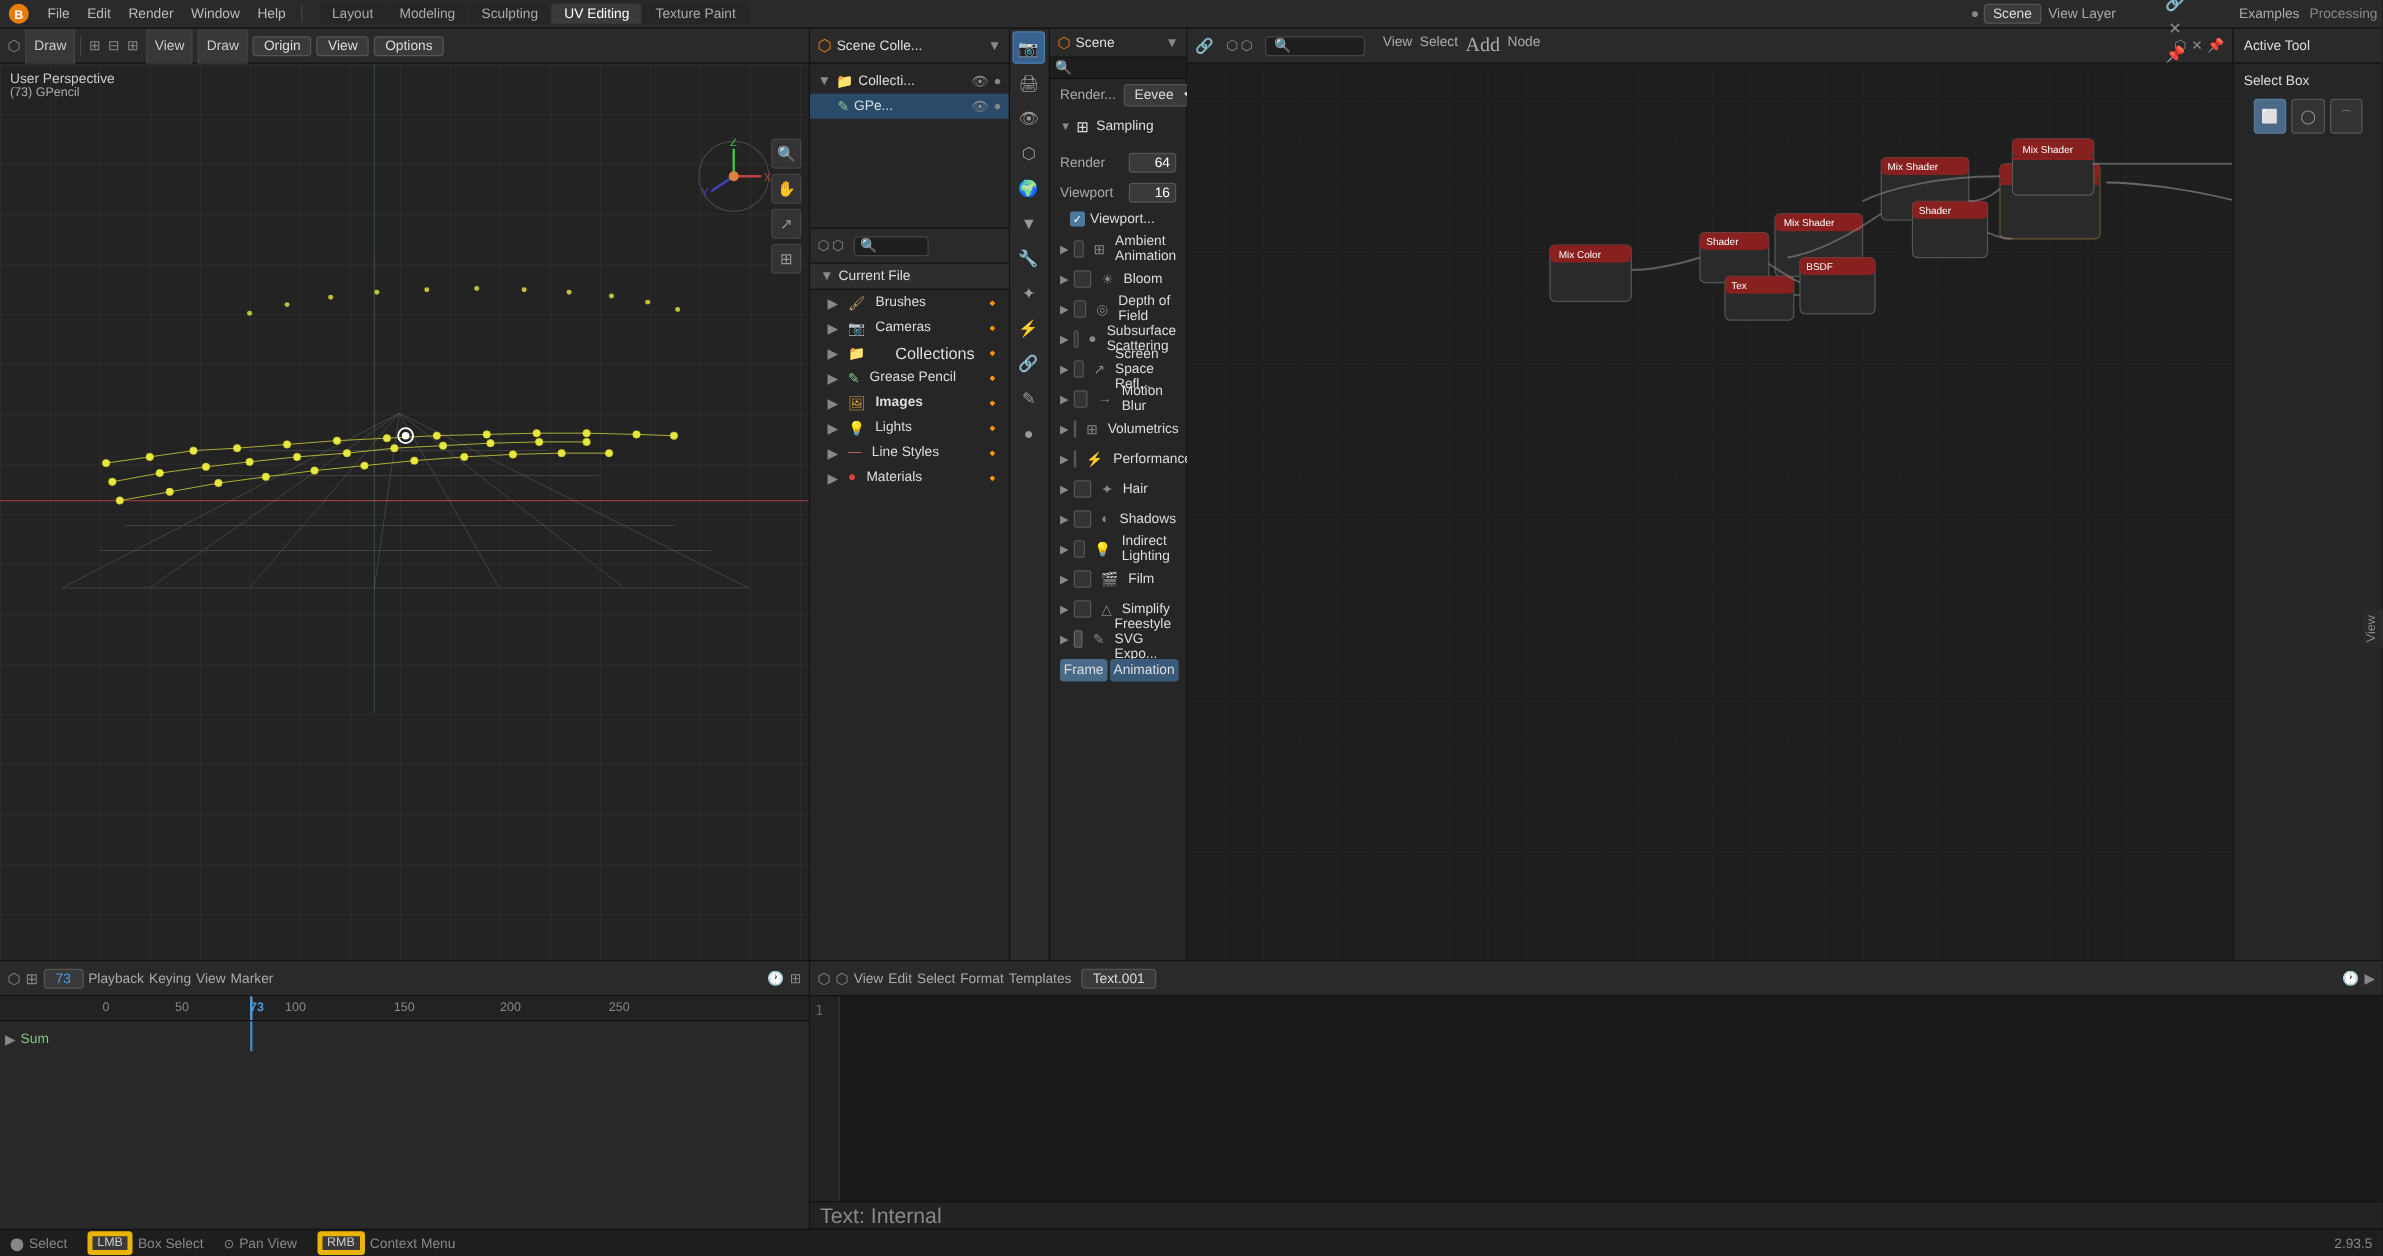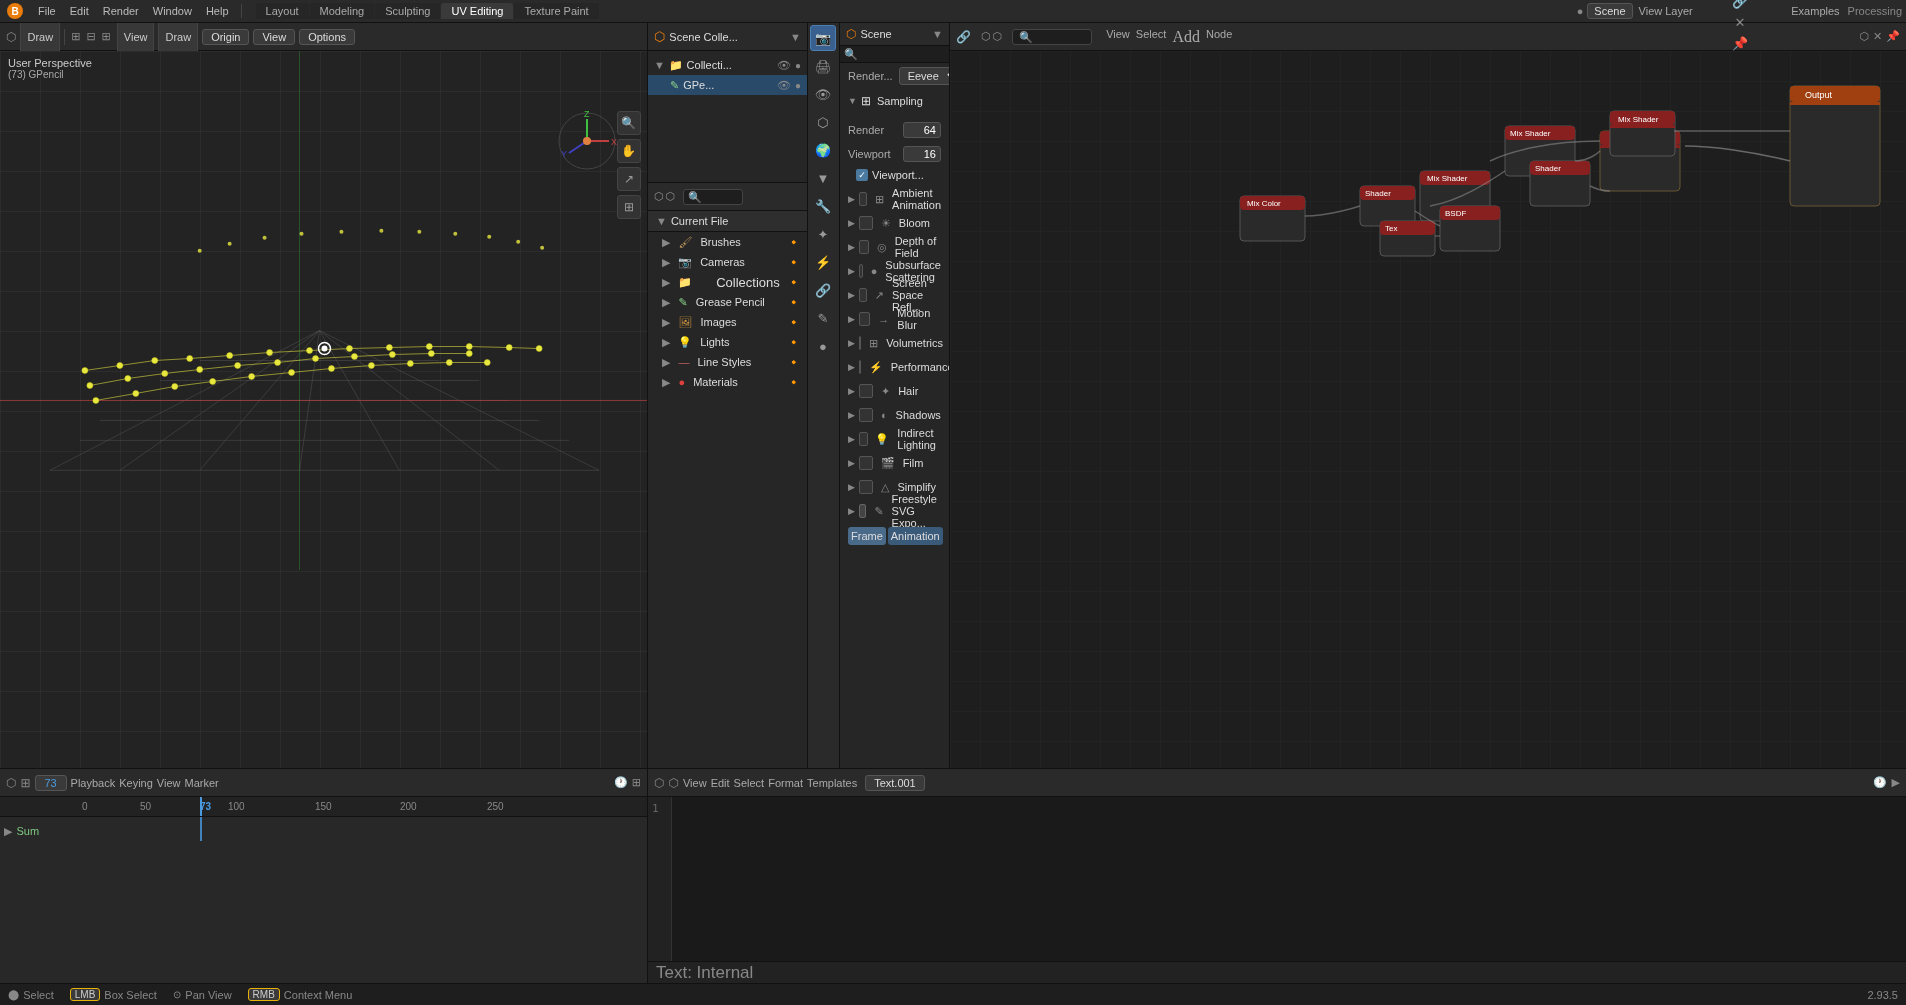--- a/index.html
+++ b/index.html
@@ -419,21 +419,21 @@
       color: #888;
       font-size: 11px;
     }
     .status-item {
       display: flex;
       align-items: center;
       gap: 4px;
     }
     .status-key {
       background: #3a3a3a;
-      border: 1px solid #eab308;
+      border: 4px solid #eab308;
       border-radius: 3px;
       padding: 0 4px;
       color: #ccc;
       font-size: 10px;
     }
 
     
     .node-editor-full {
       display: flex;
       flex-direction: column;
@@ -721,21 +721,21 @@
           </div>
           <div class="outliner-item">
             <span style="margin-left:8px;color:#888;">▶</span>
             <span style="color:#88cc88;font-size:11px;margin-left:4px;">✎</span>
             <span style="color:#ddd;font-size:11px;flex:1;margin-left:4px;">Grease Pencil</span>
             <span style="color:#88cc88;font-size:11px;">🔸</span>
           </div>
           <div class="outliner-item">
             <span style="margin-left:8px;color:#888;">▶</span>
             <span style="color:#e0a040;font-size:11px;margin-left:4px;">🖼</span>
-            <span style="color:#ddd;font-size:11px;flex:1;margin-left:4px;">Images</span>
+            <span style="color:#ddd;font-size:11px;flex:1;margin-left:4px;font-weight:bold;">Images</span>
             <span style="color:#e0a040;font-size:11px;">🔸</span>
           </div>
           <div class="outliner-item">
             <span style="margin-left:8px;color:#888;">▶</span>
             <span style="color:#e0e040;font-size:11px;margin-left:4px;">💡</span>
             <span style="color:#ddd;font-size:11px;flex:1;margin-left:4px;">Lights</span>
             <span style="color:#e08030;font-size:11px;">🔸</span>
           </div>
           <div class="outliner-item">
             <span style="margin-left:8px;color:#888;">▶</span>
@@ -978,20 +978,33 @@
           <path d="M 540 110 C 560 100 600 90 650 90" stroke="#888" stroke-width="1.5" fill="none" opacity="0.6"></path>
           <path d="M 640 135 C 650 140 660 140 660 140" stroke="#888" stroke-width="1.5" fill="none" opacity="0.6"></path>
           <path d="M 480 155 C 510 150 540 130 555 120" stroke="#888" stroke-width="1.5" fill="none" opacity="0.6"></path>
           <path d="M 465 160 C 480 170 490 175 490 175" stroke="#888" stroke-width="1.5" fill="none" opacity="0.6"></path>
           <path d="M 355 165 C 380 165 410 155 410 155" stroke="#888" stroke-width="1.5" fill="none" opacity="0.6"></path>
           <path d="M 485 185 C 490 185 490 185 490 185" stroke="#888" stroke-width="1.5" fill="none" opacity="0.5"></path>
         </svg>
       </div>
     </div>
 
+    <div class="right-panel">
+      <div class="right-panel-header">Active Tool</div>
+      <div class="active-tool-section">
+        <div style="color:#ddd;font-size:11px;margin-bottom:4px;">Select Box</div>
+        <div class="tool-boxes">
+          <div class="tool-box active">⬜</div>
+          <div class="tool-box">◯</div>
+          <div class="tool-box">⌒</div>
+        </div>
+      </div>
+
+      <div style="position:absolute;right:0;top:50%;transform:translateY(-50%);writing-mode:vertical-rl;transform:rotate(180deg) translateY(50%);background:#2a2a2a;padding:4px 2px;color:#888;font-size:10px;border-left:1px solid #333;cursor:pointer;">View</div>
+    </div>
   </div>
 
   <div class="bottom-area">
 
     <div class="timeline-area">
 
       <div class="timeline-toolbar">
         <span style="color:#888;font-size:12px;cursor:pointer;">⬡</span>
         <span style="color:#888;font-size:12px;cursor:pointer;">⊞</span>
         <input type="text" style="background: rgb(58, 58, 58); border: 1px solid rgb(85, 85, 85); color: rgb(74, 154, 224); font-size: 11px; padding: 1px 4px; border-radius: 3px; width: 32px; text-align: center;" value="73">

